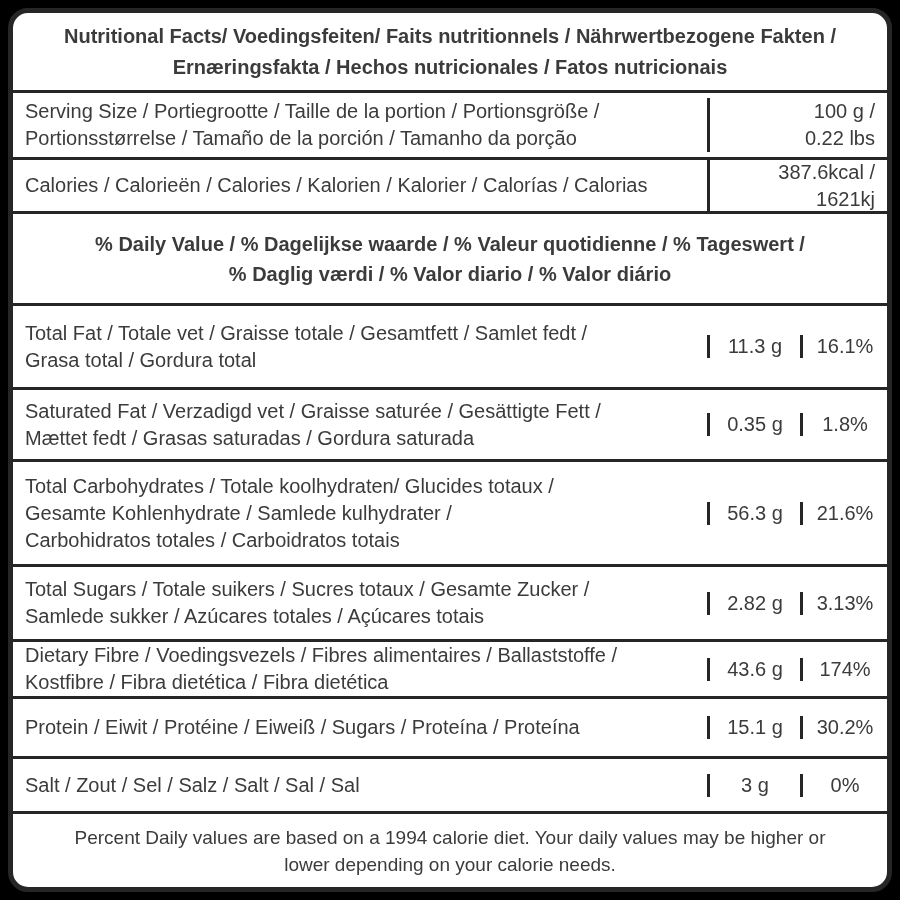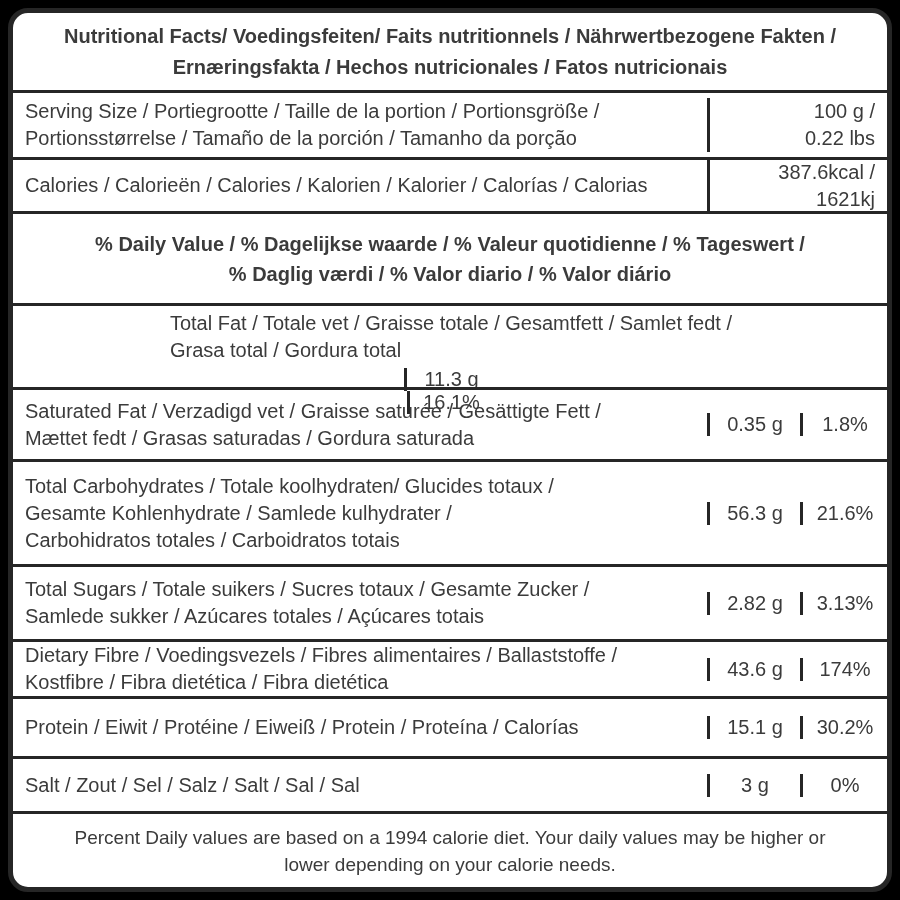--- a/index.html
+++ b/index.html
@@ -14,21 +14,21 @@
   }
   .row{
     display:flex;box-sizing:border-box;border-top:3px solid #262626;
     align-items:center;
   }
   .row:first-child{border-top:none;}
   .h-title{height:77px;}
   .h-serving{height:67px;}
   .h-cal{height:54px;}
   .h-dv{height:92px;}
-  .h-fat{height:84px;flex-direction:column;}
+  .h-fat{height:84px;}
   .h-sat{height:72px;}
   .h-carb{height:105px;}
   .h-sug{height:75px;}
   .h-fib{height:57px;}
   .h-pro{height:60px;}
   .h-salt{height:55px;}
   .h-foot{flex:1;}
   .full{
     flex:1;display:flex;align-items:center;justify-content:center;
     text-align:center;white-space:pre-line;padding:0 14px;
@@ -113,21 +113,21 @@
   </div>
 
   <div class="row h-fib">
     <div class="cell cell-label">Dietary Fibre / Voedingsvezels / Fibres alimentaires / Ballaststoffe /
 Kostfibre / Fibra dietética / Fibra dietética</div>
     <div class="cell cell-amount">43.6 g</div>
     <div class="cell cell-percent">174%</div>
   </div>
 
   <div class="row h-pro">
-    <div class="cell cell-label">Protein / Eiwit / Protéine / Eiweiß / Protein / Proteína / Calorías</div>
+    <div class="cell cell-label">Protein / Eiwit / Protéine / Eiweiß / Sugars / Proteína / Proteína</div>
     <div class="cell cell-amount">15.1 g</div>
     <div class="cell cell-percent">30.2%</div>
   </div>
 
   <div class="row h-salt">
     <div class="cell cell-label">Salt / Zout / Sel / Salz / Salt / Sal / Sal</div>
     <div class="cell cell-amount">3 g</div>
     <div class="cell cell-percent">0%</div>
   </div>
 

